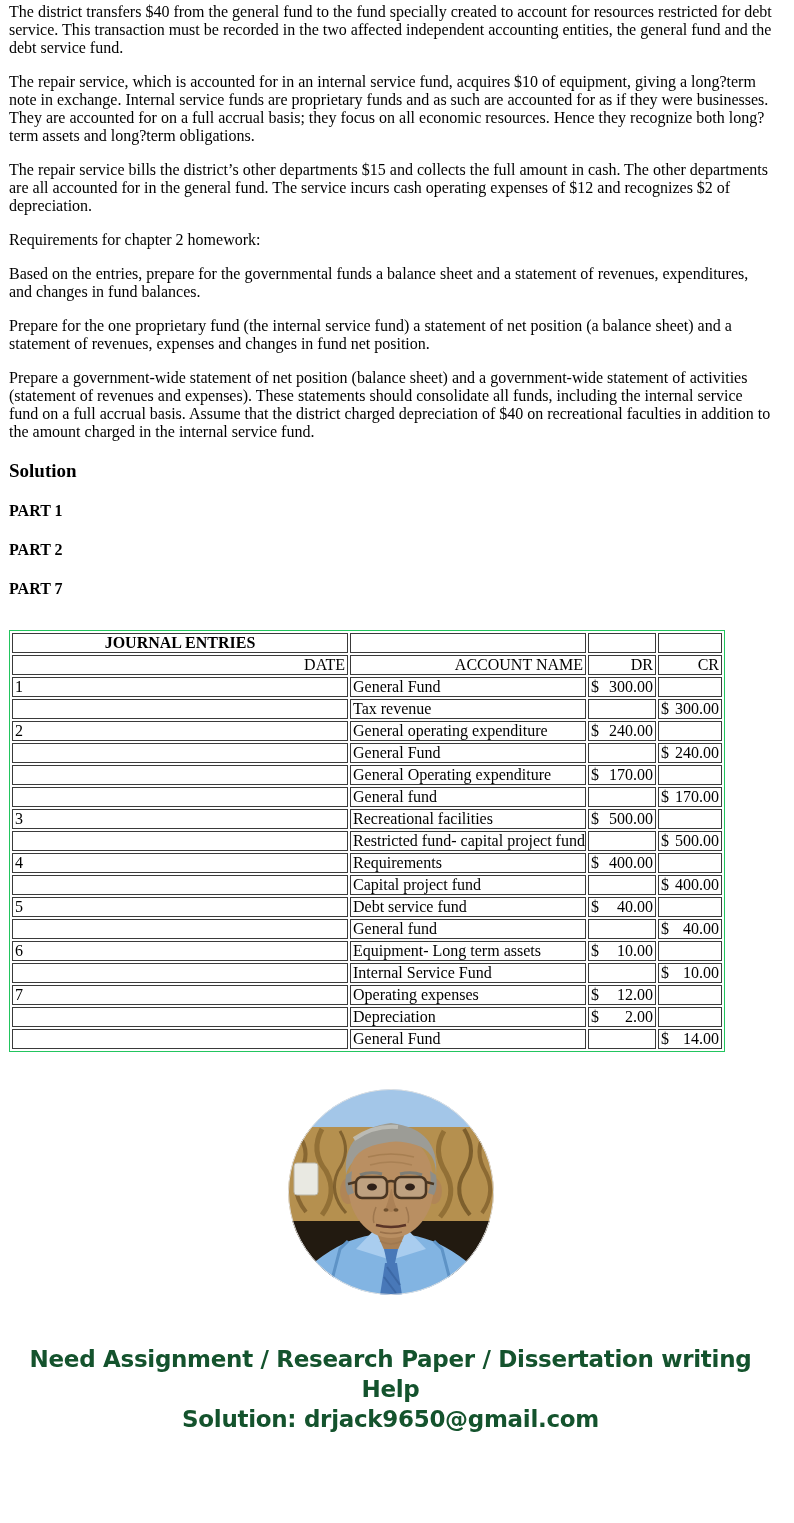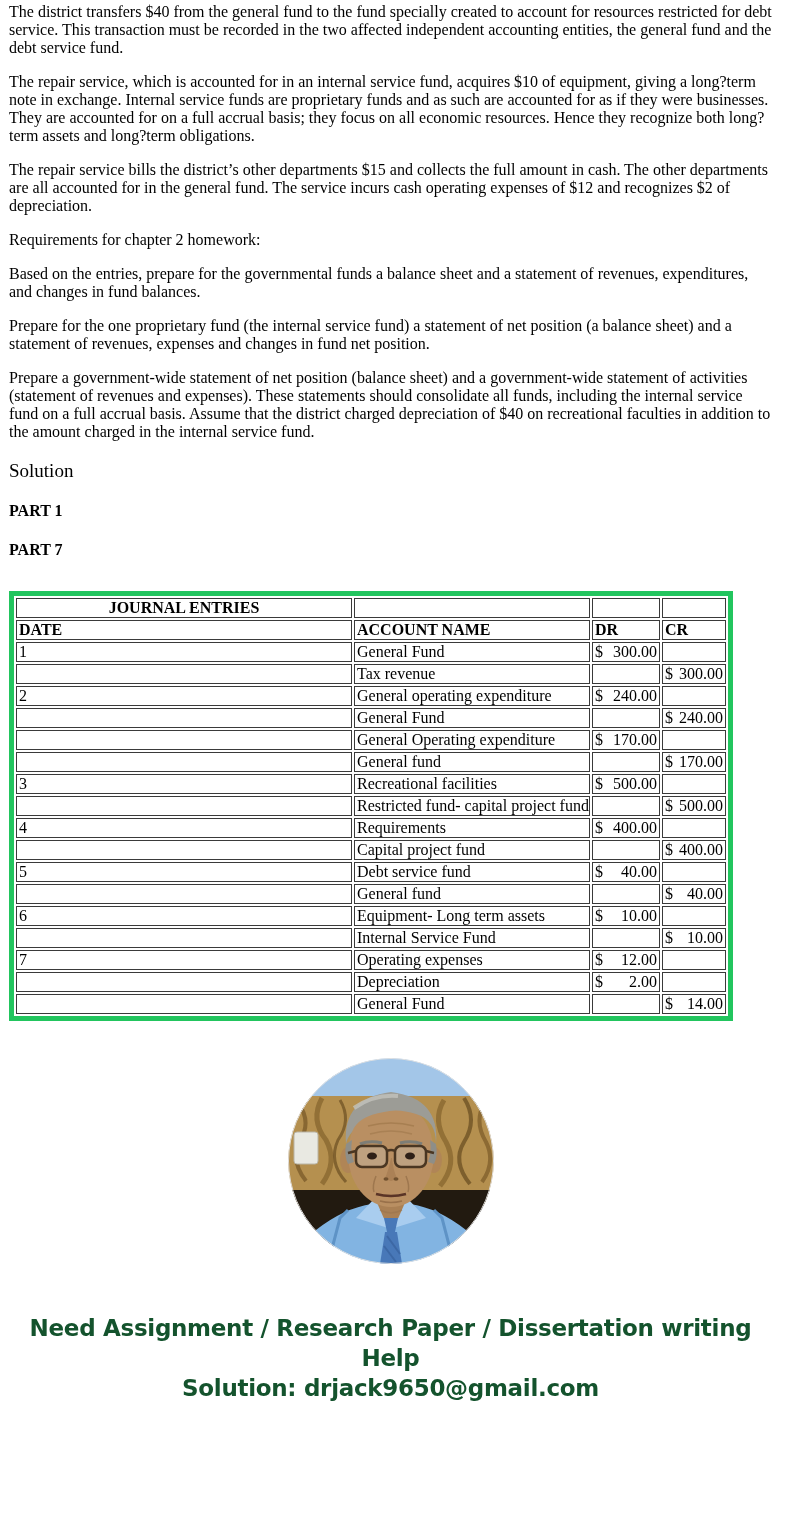--- a/index.html
+++ b/index.html
@@ -12,53 +12,53 @@
     color: #000000;
   }
   .doc { padding: 3px 22px 0 9px; }
   .doc p {
     margin: 16px 0;
     line-height: 18px;
   }
   .doc p.first { margin-top: 0; }
   h3.solution-heading {
     font-size: 19px;
-    font-weight: normal;
+    font-weight: bold;
     margin: 19px 0;
     line-height: 21px;
   }
   h4.part-heading {
     font-size: 16px;
     font-weight: bold;
     margin: 21px 0;
     line-height: 18px;
   }
 
   
   table.journal {
     margin-top: 32px;
     border-collapse: separate;
     border-spacing: 2px;
-    border: 5px solid #22c55e;
+    border: 1px solid #22c55e;
     table-layout: fixed;
     width: 712px;
   }
   table.journal td {
     border: 1px solid #3a3a3a;
     height: 18px;
     padding: 0 2px;
     font-size: 16px;
     line-height: 18px;
     white-space: nowrap;
     overflow: hidden;
     vertical-align: middle;
     background: #ffffff;
   }
   td.tbl-title { font-weight: bold; text-align: center; }
-  td.col-head  { font-weight: bold; text-align: left; }
+  td.col-head  { font-weight: normal; text-align: right; }
   .money { display: flex; justify-content: space-between; }
   .money .amt { text-align: right; }
 
   
   .photo-wrap {
     margin-top: 37px;
     display: flex;
     justify-content: center;
   }
   .portrait-circle { border-radius: 50%; display: block; }
@@ -83,20 +83,21 @@
   <p class="first">The district transfers $40 from the general fund to the fund specially created to account for resources restricted for debt service. This transaction must be recorded in the two affected independent accounting entities, the general fund and the debt service fund.</p>
   <p>The repair service, which is accounted for in an internal service fund, acquires $10 of equipment, giving a long?term note in exchange. Internal service funds are proprietary funds and as such are accounted for as if they were businesses. They are accounted for on a full accrual basis; they focus on all economic resources. Hence they recognize both long?term assets and long?term obligations.</p>
   <p>The repair service bills the district’s other departments $15 and collects the full amount in cash. The other departments are all accounted for in the general fund. The service incurs cash operating expenses of $12 and recognizes $2 of depreciation.</p>
   <p>Requirements for chapter 2 homework:</p>
   <p>Based on the entries, prepare for the governmental funds a balance sheet and a statement of revenues, expenditures, and changes in fund balances.</p>
   <p>Prepare for the one proprietary fund (the internal service fund) a statement of net position (a balance sheet) and a statement of revenues, expenses and changes in fund net position.</p>
   <p>Prepare a government-wide statement of net position (balance sheet) and a government-wide statement of activities (statement of revenues and expenses). These statements should consolidate all funds, including the internal service fund on a full accrual basis. Assume that the district charged depreciation of $40 on recreational faculties in addition to the amount charged in the internal service fund.</p>
 
   <h3 class="solution-heading">Solution</h3>
   <h4 class="part-heading">PART 1</h4>
+  <h4 class="part-heading">PART 2</h4>
   <h4 class="part-heading">PART 7</h4>
 
   <table class="journal">
     <colgroup>
       <col style="width:336px">
         <col style="width:236px">
         <col style="width:68px">
         <col style="width:64px">
     </colgroup>
     <thead>

